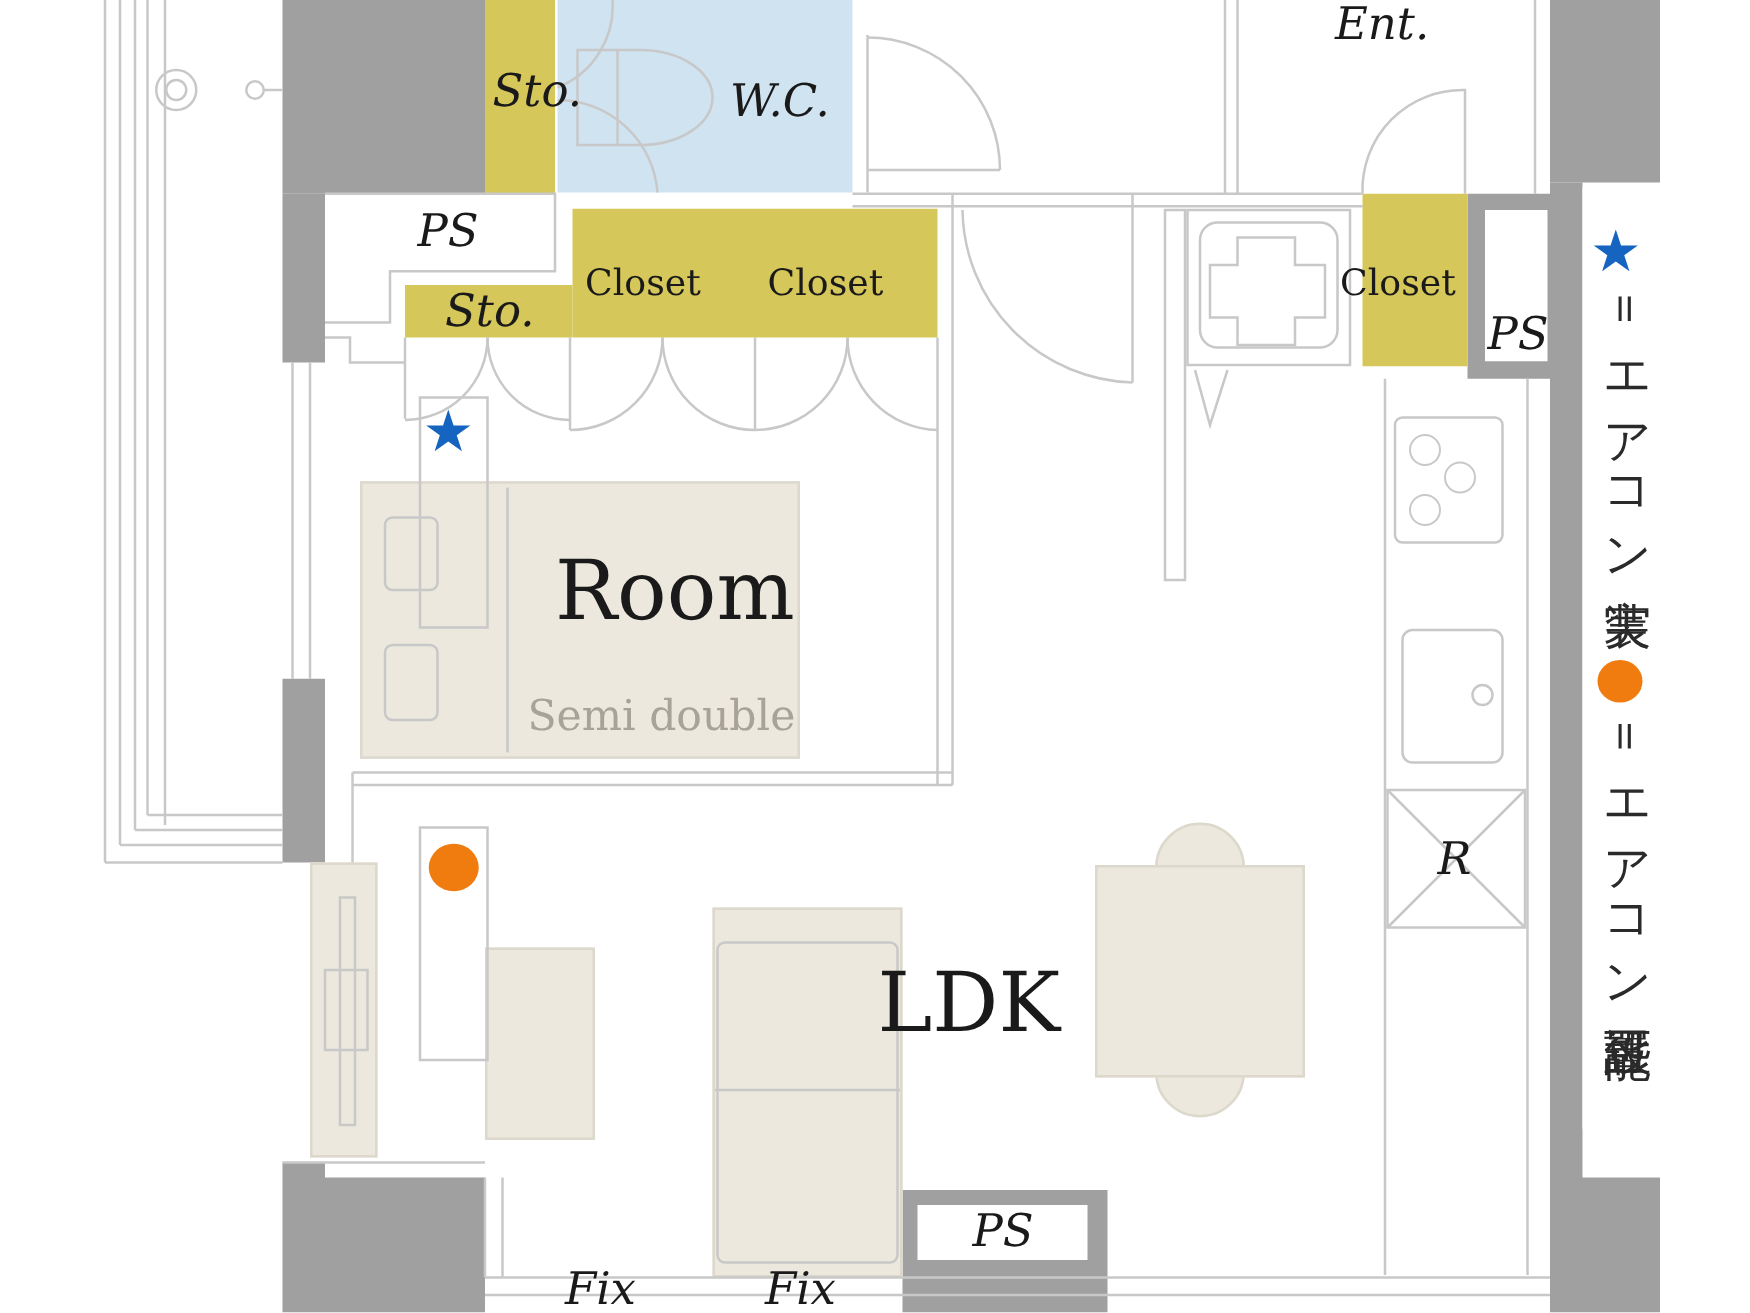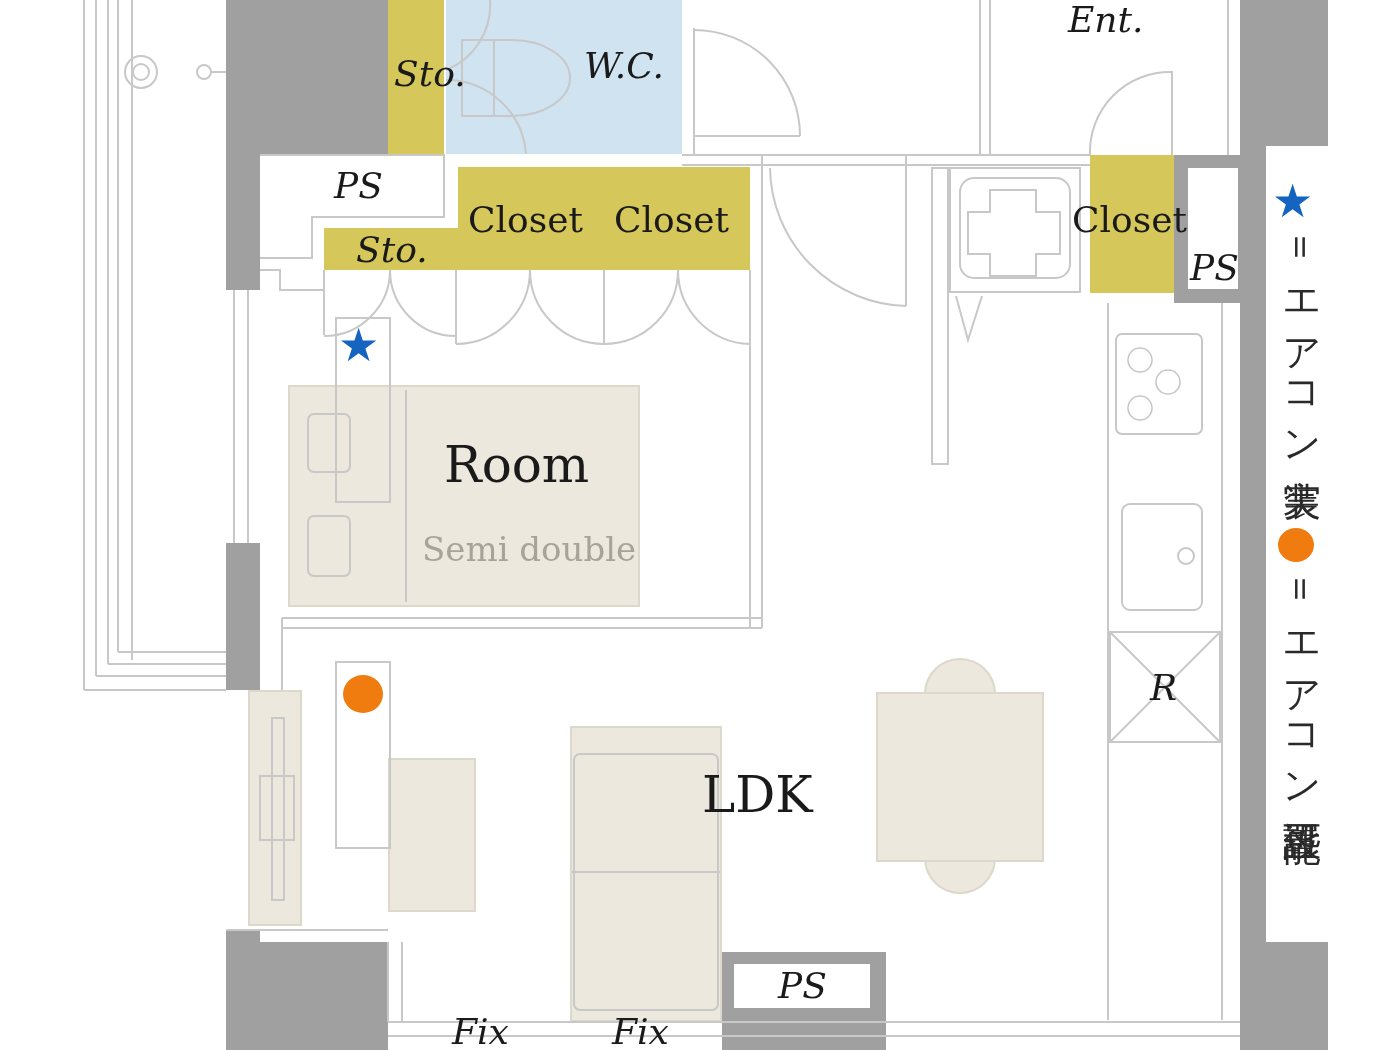--- a/index.html
+++ b/index.html
@@ -6,22 +6,22 @@
     body { width: 1400px; height: 1050px; position: relative; overflow: hidden;
            font-family: "DejaVu Serif", "Liberation Serif", serif; }
     .abs { position: absolute; }
     .wall { background: #a0a0a0; }
     .sto { background: #d6c75a; }
     .wc { background: #cfe3f1; }
     .furn { background: #ece8de; border: 2px solid #ddd8cc; box-sizing: border-box; }
     .label { position: absolute; color: #1a1a1a; font-family: "DejaVu Serif", "Liberation Serif", serif;
              white-space: nowrap; line-height: 1; }
     .lbl-sm { font-size: 36px; font-style: italic; }
-    .lbl-md { font-size: 36px; }
-    .lbl-lg { font-size: 50px; }
+    .lbl-md { font-size: 29px; margin-top: 10px; }
+    .lbl-lg { font-size: 66px; }
     .lbl-sub { font-size: 34px; color: #a8a397; }
     svg.lines { position: absolute; left: 0; top: 0; }
     .legend { position: absolute; left: 1266px; top: 150px; width: 62px; height: 792px; background: #ffffff; }
     .legend-text { writing-mode: vertical-rl; font-family: "DejaVu Sans", "Liberation Sans", sans-serif;
                    font-size: 38px; color: #2a2a2a; position: absolute; left: 10px; letter-spacing: 2px; }
     .star { position: absolute; color: #1565c0; font-size: 46px; line-height: 1; font-family: "DejaVu Sans", sans-serif; }
     .dot { position: absolute; border-radius: 50%; background: #f07c0f; }
   </style>
 </head>
 <body>
@@ -150,29 +150,29 @@
   <g fill="none" stroke="#c8c8c8" stroke-width="1.6">
 
     <circle cx="1140" cy="360" r="12"></circle>
     <circle cx="1168" cy="382" r="12"></circle>
     <circle cx="1140" cy="408" r="12"></circle>
   </g>
 </svg>
 
 <span class="label lbl-sm" style="left:1068px;top:2px;">Ent.</span>
 <span class="label lbl-sm" style="left:394px;top:56px;">Sto.</span>
-<span class="label lbl-sm" style="left:584px;top:48px;">W.C.</span>
+<span class="label lbl-sm" style="left:584px;top:64px;">W.C.</span>
 <span class="label lbl-sm" style="left:334px;top:168px;">PS</span>
 <span class="label lbl-sm" style="left:356px;top:232px;">Sto.</span>
 <span class="label lbl-md" style="left:468px;top:202px;">Closet</span>
 <span class="label lbl-md" style="left:614px;top:202px;">Closet</span>
 <span class="label lbl-md" style="left:1072px;top:202px;">Closet</span>
 <span class="label lbl-sm" style="left:1190px;top:250px;">PS</span>
 <span class="label lbl-lg" style="left:444px;top:440px;">Room</span>
-<span class="label lbl-sub" style="left:422px;top:532px;">Semi double</span>
+<span class="label lbl-sub" style="left:422px;top:556px;">Semi double</span>
 <span class="label lbl-lg" style="left:702px;top:770px;">LDK</span>
 <span class="label lbl-sm" style="left:1150px;top:670px;">R</span>
 <span class="label lbl-sm" style="left:778px;top:968px;">PS</span>
 <span class="label lbl-sm" style="left:452px;top:1014px;">Fix</span>
 <span class="label lbl-sm" style="left:612px;top:1014px;">Fix</span>
 
 <span class="star" style="left:338px;top:322px;">★</span>
 <div class="dot" style="left:343px;top:675px;width:40px;height:38px;"></div>
 
 <div class="legend">

